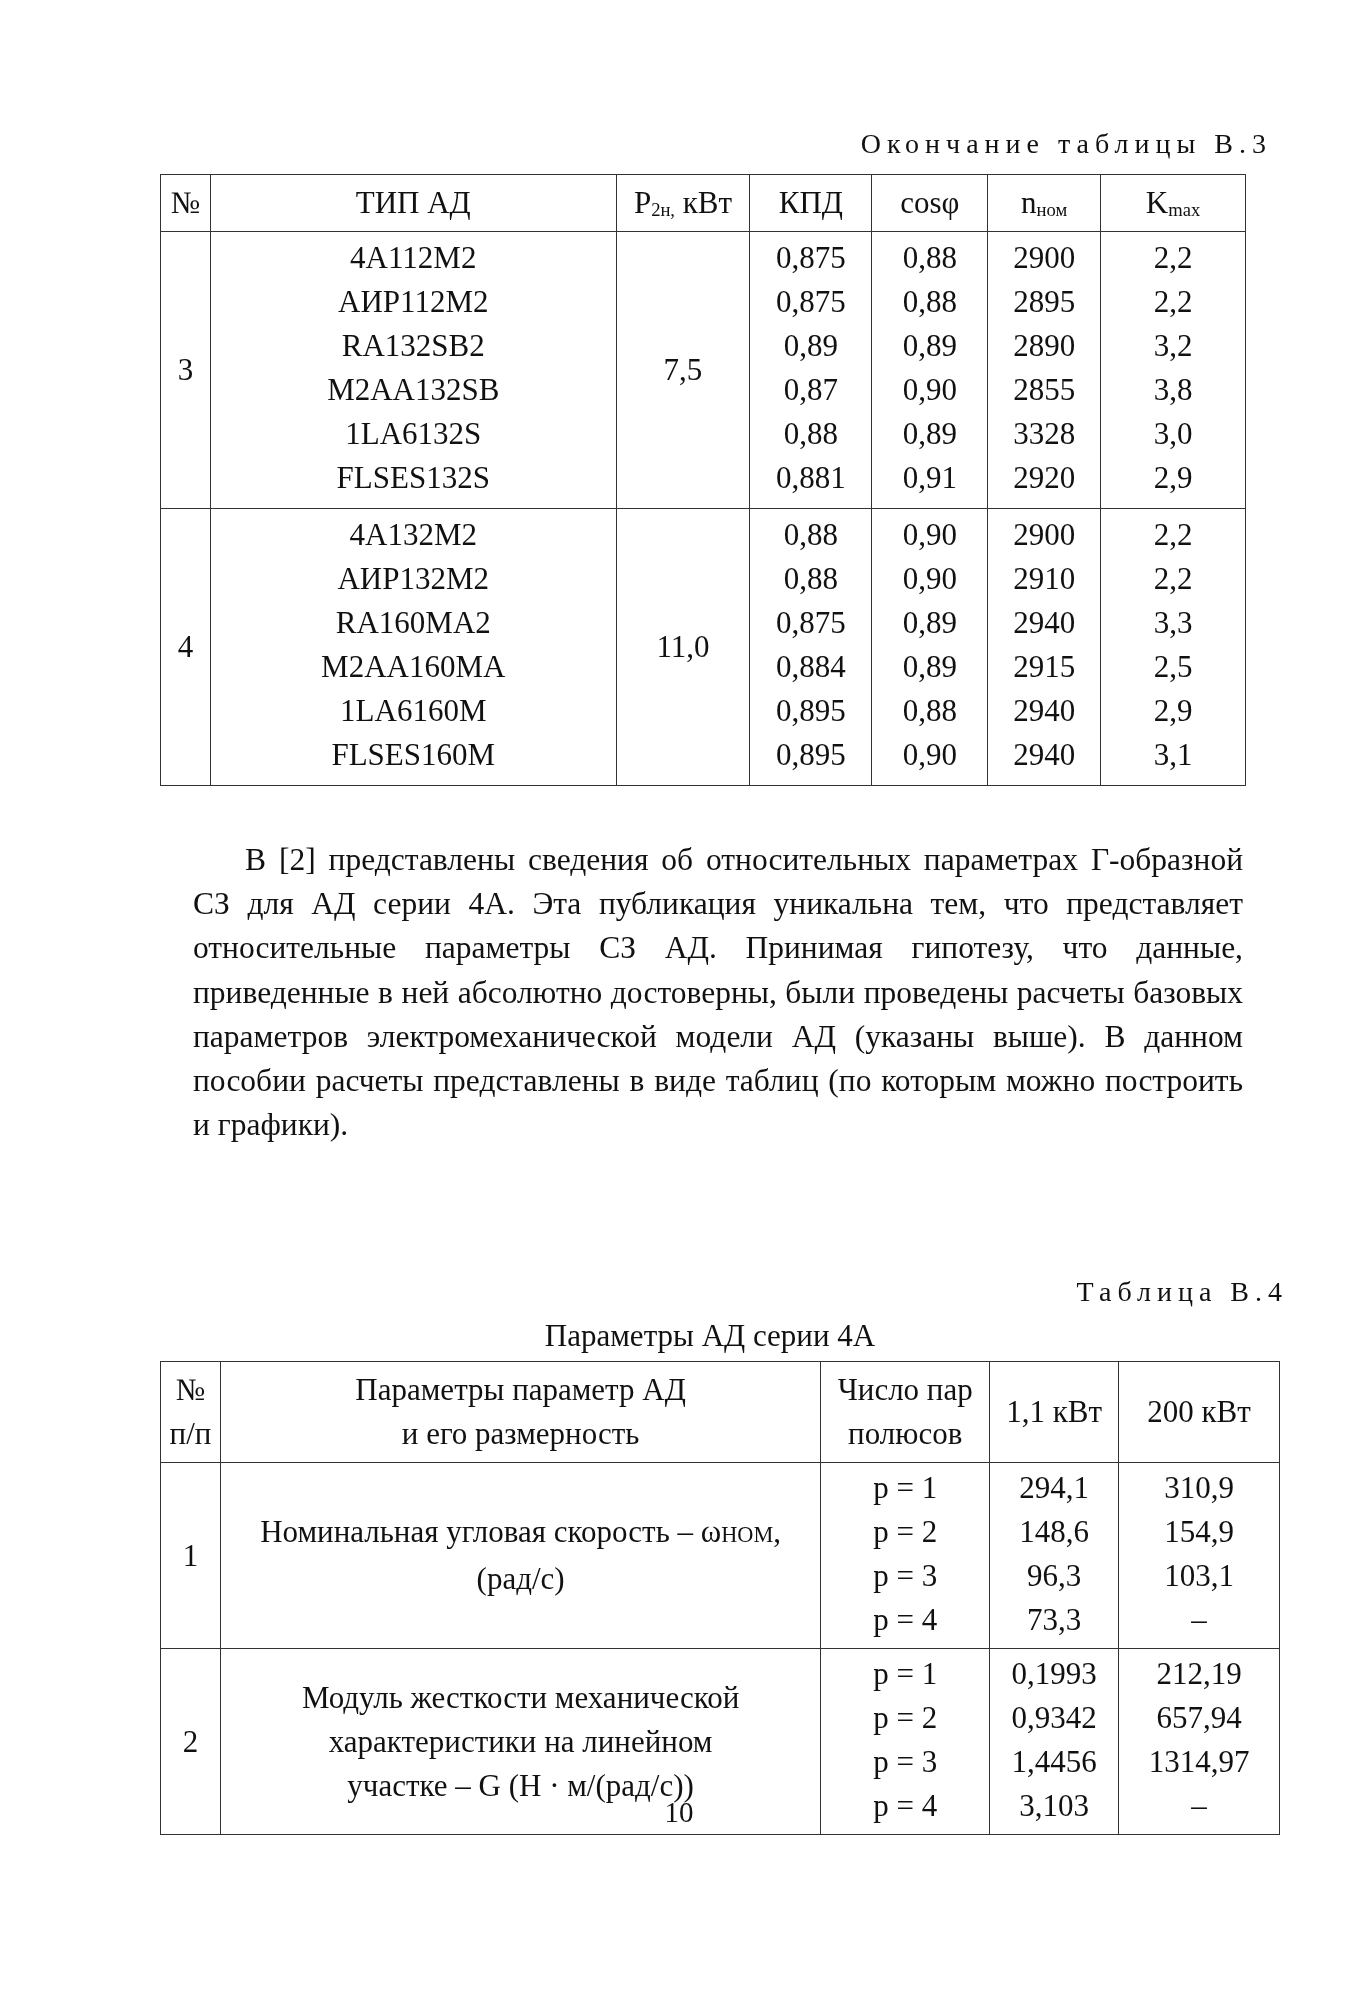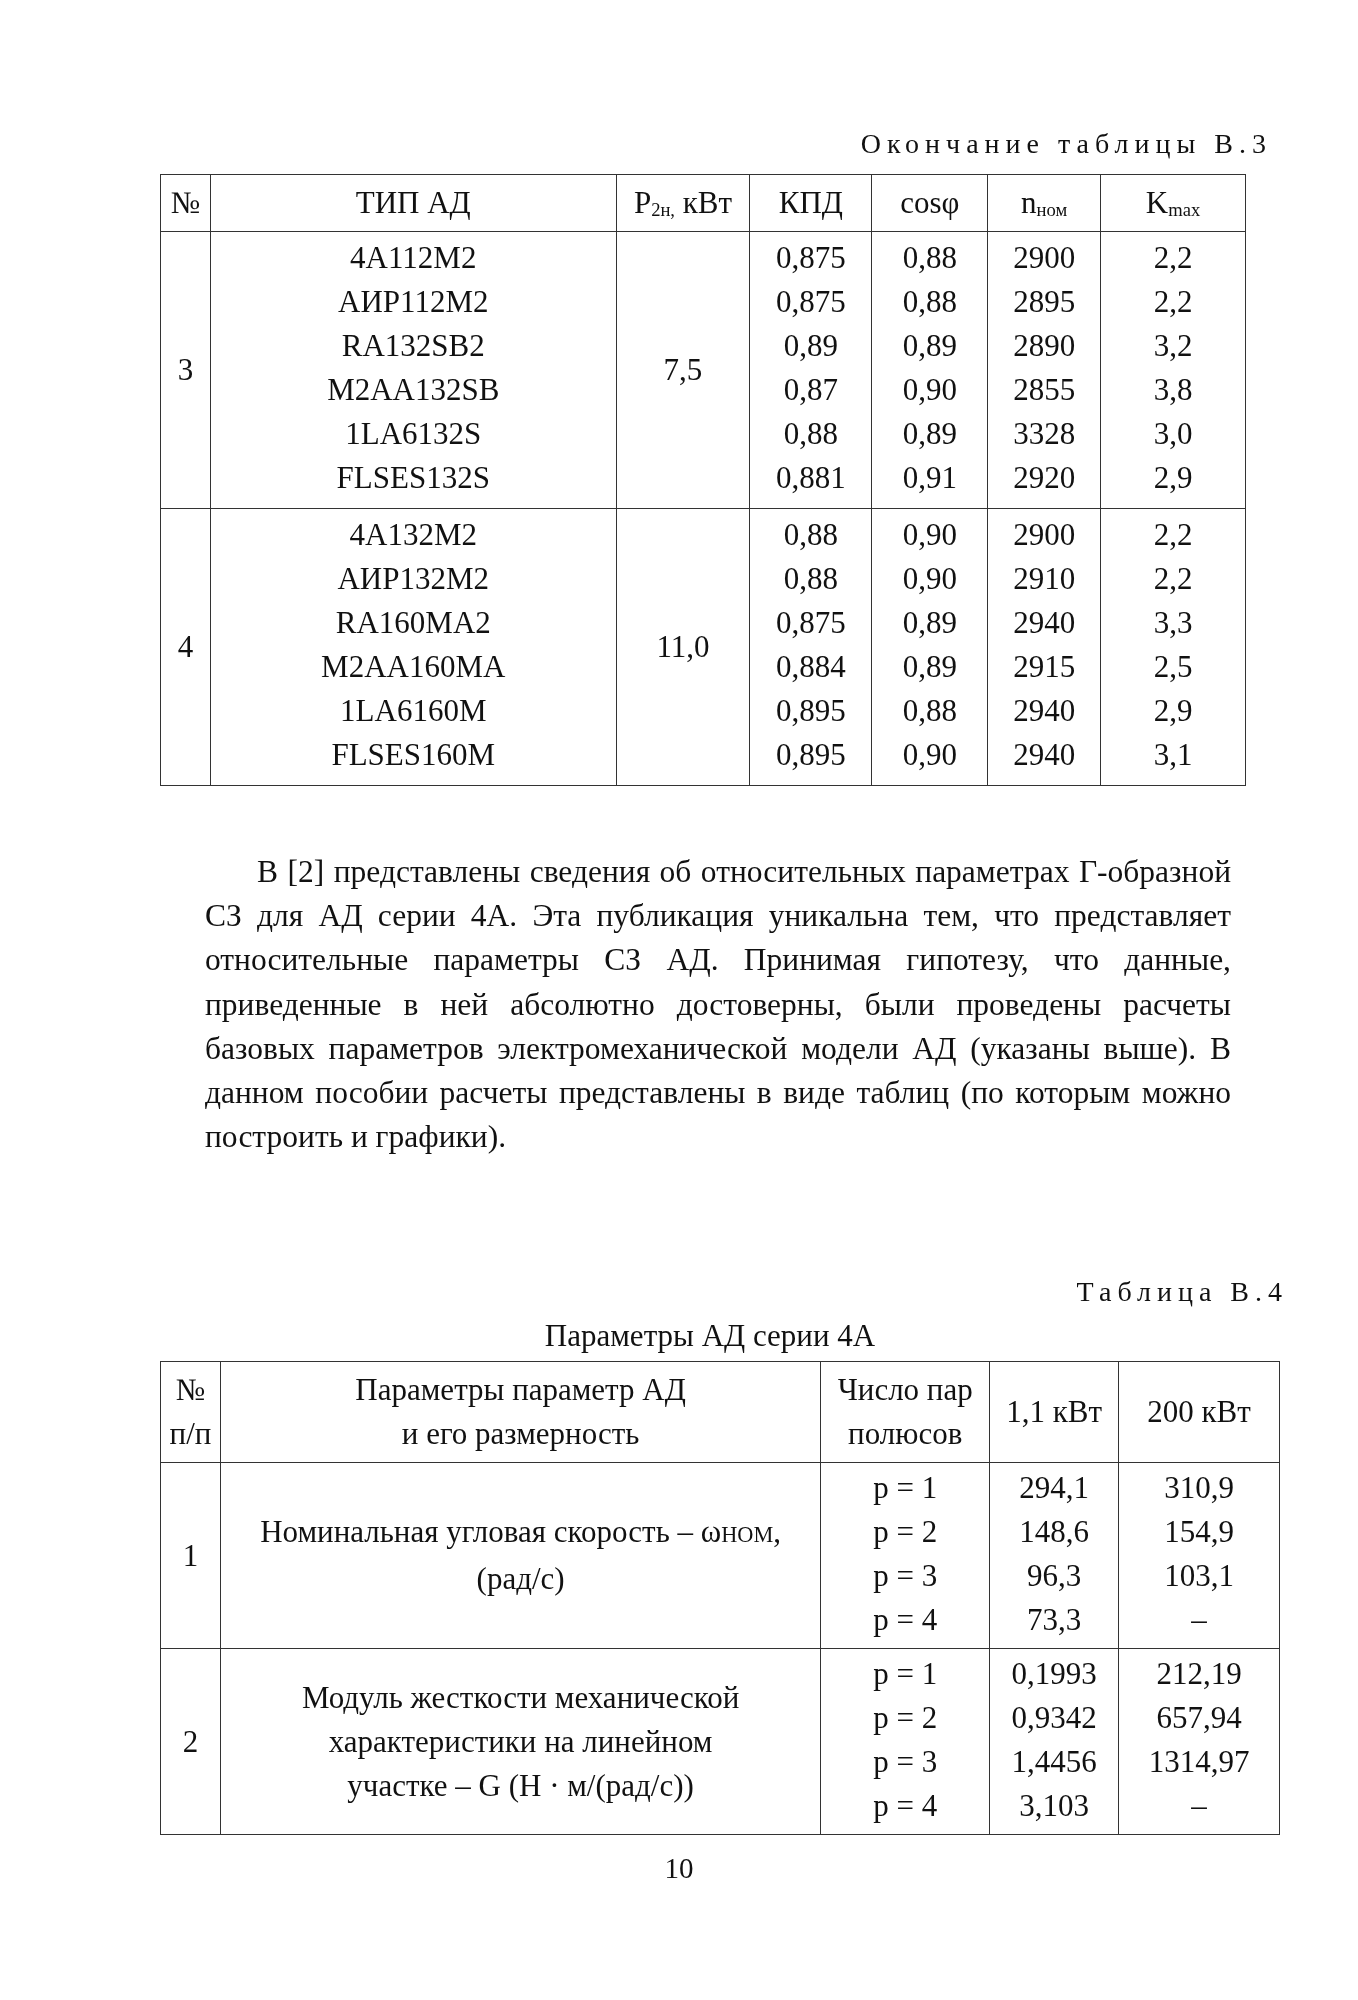--- a/index.html
+++ b/index.html
@@ -9,26 +9,26 @@
   .caption-right { right:86px; font-size:28px; letter-spacing:6px; }
   table { border-collapse:collapse; position:absolute; font-size:31px; }
   td, th { border:1.6px solid #333; font-weight:normal; text-align:center; vertical-align:middle; padding:0; }
   .t1 { left:160px; top:174px; width:1086px; }
   .t1 th { height:56px; }
   .t1 .stack div { height:44px; line-height:44px; }
   .t1 .stack { padding:4px 0 8px 0; }
   sub { font-size:0.6em; vertical-align:-0.15em;text-align:center; }
   .small { font-size:0.72em; }
   .para { left:189px; width:1058px; font-size:31.5px; line-height:44.2px; text-align:justify; }
-  .para p { margin:16px; text-indent:52px; text-align:justify; }
+  .para p { margin:4px; text-indent:52px; text-align:justify; }
   .t2 { left:160px; top:1361px; width:1120px; }
   .t2 .stack div { height:44px; line-height:44px; }
   .t2 .stack { padding:3px 0 6px 0; }
   .t2 .hdr div { line-height:44px; }
-  .pagenum { left:0; width:1358px; text-align:center; top:1852px; font-size:29px; }
+  .pagenum { left:0; width:1358px; text-align:center; top:1796px; font-size:29px; }
   .center-title { left:0; width:1358px; text-align:center; font-size:31px; }
 </style>
 </head>
 <body>
 
 <div class="abs caption-right" style="top:128px;">Окончание таблицы В.3</div>
 
 <table class="t1">
   <colgroup>
     <col style="width:50px">

